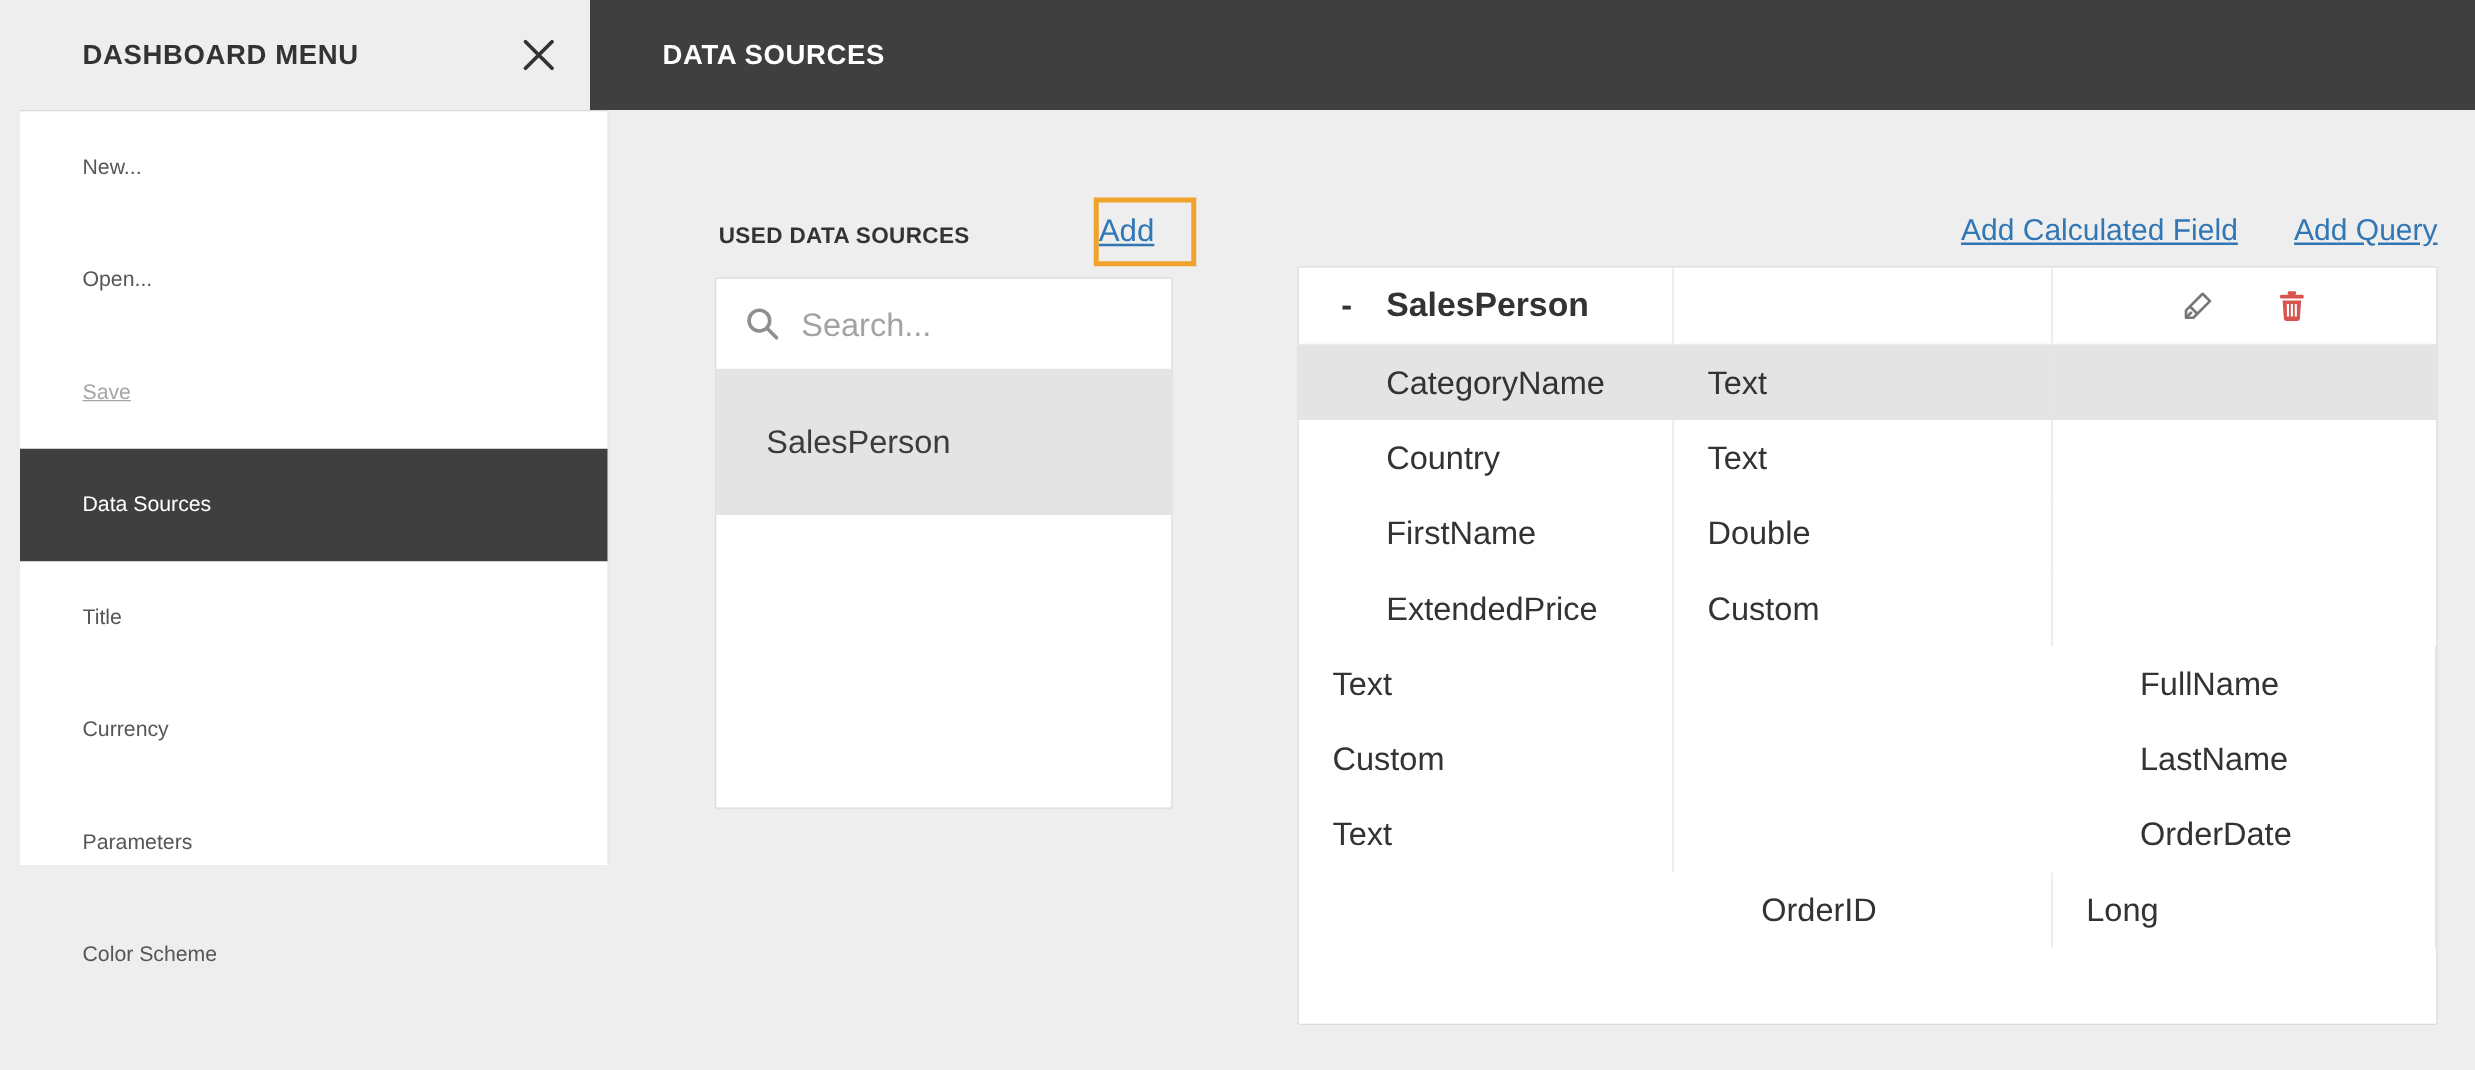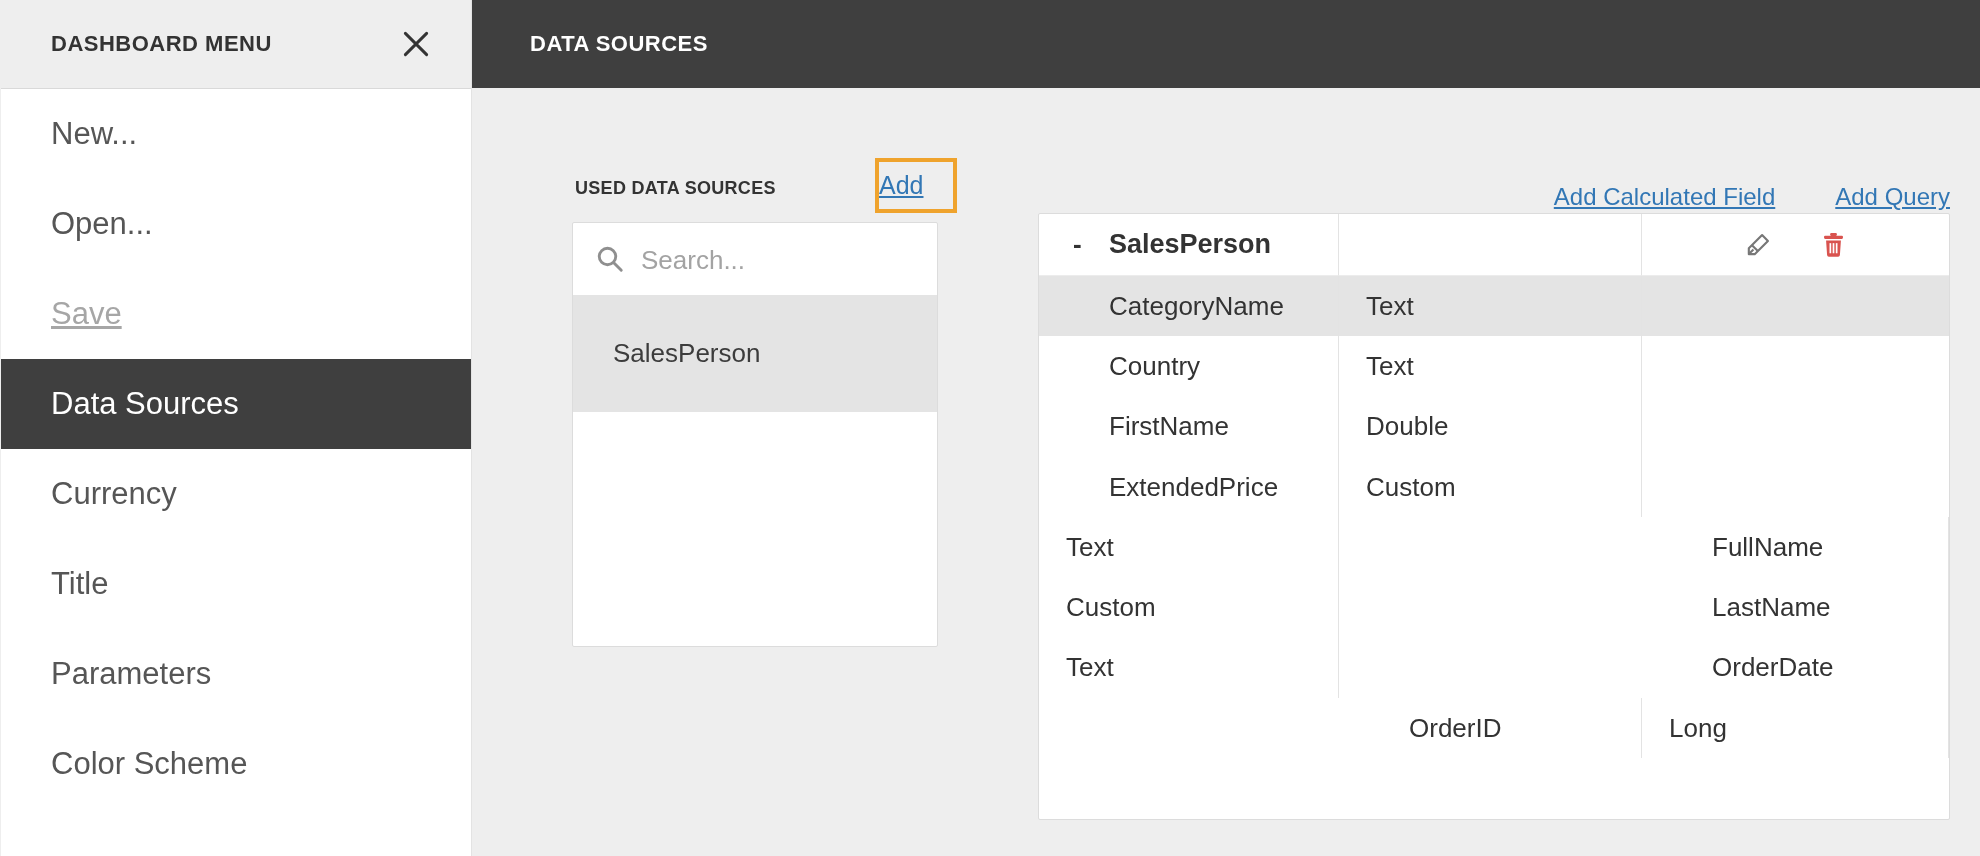--- a/index.html
+++ b/index.html
@@ -15,37 +15,37 @@
     --text-disabled: #a6a6a6;
   }
   html,body{margin:0;padding:0;}
   body{
     width:1980px;height:856px;position:relative;overflow:hidden;
     background:var(--page-bg);
     font-family:"Liberation Sans","DejaVu Sans",sans-serif;
     color:var(--text);
   }
   
-  .sidebar{position:absolute;left:1px;top:0;width:470px;height:856px;background:#ffffff;border-right:1px solid #e3e3e3;}
+  .sidebar{position:absolute;left:16px;top:0;width:470px;height:692px;background:#ffffff;border-right:1px solid #e3e3e3;}
   .sidebar-header{height:88px;background:#eeeeee;border-bottom:1px solid #d9d9d9;position:relative;}
   .sidebar-title{position:absolute;left:50px;top:0;line-height:88px;font-size:22px;font-weight:700;letter-spacing:.5px;color:var(--text);}
   .close-btn{position:absolute;right:38px;top:27px;width:34px;height:34px;cursor:pointer;}
   .close-btn svg{width:100%;height:100%;}
   .menu{padding-top:0;}
-  .menu-item{height:90px;line-height:90px;padding-left:50px;font-size:31px;color:var(--text-soft);cursor:pointer;white-space:nowrap;}
+  .menu-item{height:90px;line-height:90px;padding-left:50px;font-size:17px;color:var(--text-soft);cursor:pointer;white-space:nowrap;}
   .menu-item.disabled{color:var(--text-disabled);cursor:default;text-decoration:underline;}
   .menu-item.selected{background:var(--dark);color:#ffffff;}
   
   .topbar{position:absolute;left:472px;right:0;top:0;height:88px;background:var(--dark);}
   .topbar-title{padding-left:58px;line-height:88px;font-size:22px;font-weight:700;letter-spacing:.5px;color:#ffffff;}
   
   .uds-label{position:absolute;left:575px;top:172px;line-height:32px;font-size:18px;font-weight:700;letter-spacing:.3px;color:var(--text);}
   .add-callout{position:absolute;left:875px;top:158px;width:82px;height:55px;border:4px solid var(--callout-orange);box-sizing:border-box;display:flex;align-items:center;justify-content:flex-start;}
   .add-link{font-size:25px;color:var(--link-blue);text-decoration:underline;cursor:pointer;}
-  .top-links{position:absolute;top:182px;right:30px;display:flex;gap:60px;line-height:30px;}
+  .top-links{position:absolute;top:170px;right:30px;display:flex;gap:45px;line-height:30px;}
   .top-links a{font-size:24px;color:var(--link-blue);text-decoration:underline;cursor:pointer;white-space:nowrap;}
   
   .left-panel{position:absolute;left:572px;top:222px;width:366px;height:425px;background:#ffffff;border:1px solid var(--border);box-sizing:border-box;border-radius:2px;}
   .search-row{height:72px;position:relative;}
   .search-icon{position:absolute;left:22px;top:21px;width:30px;height:30px;}
   .search-input{position:absolute;left:66px;top:0;height:72px;width:270px;border:none;outline:none;font-size:26px;color:var(--text);background:transparent;font-family:inherit;}
   .search-input::placeholder{color:#a3a3a3;}
   .ds-item{height:117px;line-height:117px;padding-left:40px;font-size:26px;color:#3c3c3c;cursor:pointer;white-space:nowrap;}
   .ds-item.selected{background:var(--row-highlight);}
   
@@ -74,22 +74,22 @@
       <svg viewBox="0 0 24 24" fill="none" stroke="#333333" stroke-width="2.1" stroke-linecap="round">
         <path d="M4.5 4.5 L19.5 19.5 M19.5 4.5 L4.5 19.5"></path>
       </svg>
     </span>
   </div>
   <div class="menu">
       <div class="menu-item">New...</div>
       <div class="menu-item">Open...</div>
       <div class="menu-item disabled">Save</div>
       <div class="menu-item selected">Data Sources</div>
+      <div class="menu-item">Title</div>
       <div class="menu-item">Currency</div>
-      <div class="menu-item">Title</div>
       <div class="menu-item">Parameters</div>
       <div class="menu-item">Color Scheme</div>
     </div>
 </div>
 
 <div class="topbar">
   <div class="topbar-title">DATA SOURCES</div>
 </div>
 
 <div class="uds-label">USED DATA SOURCES</div>

